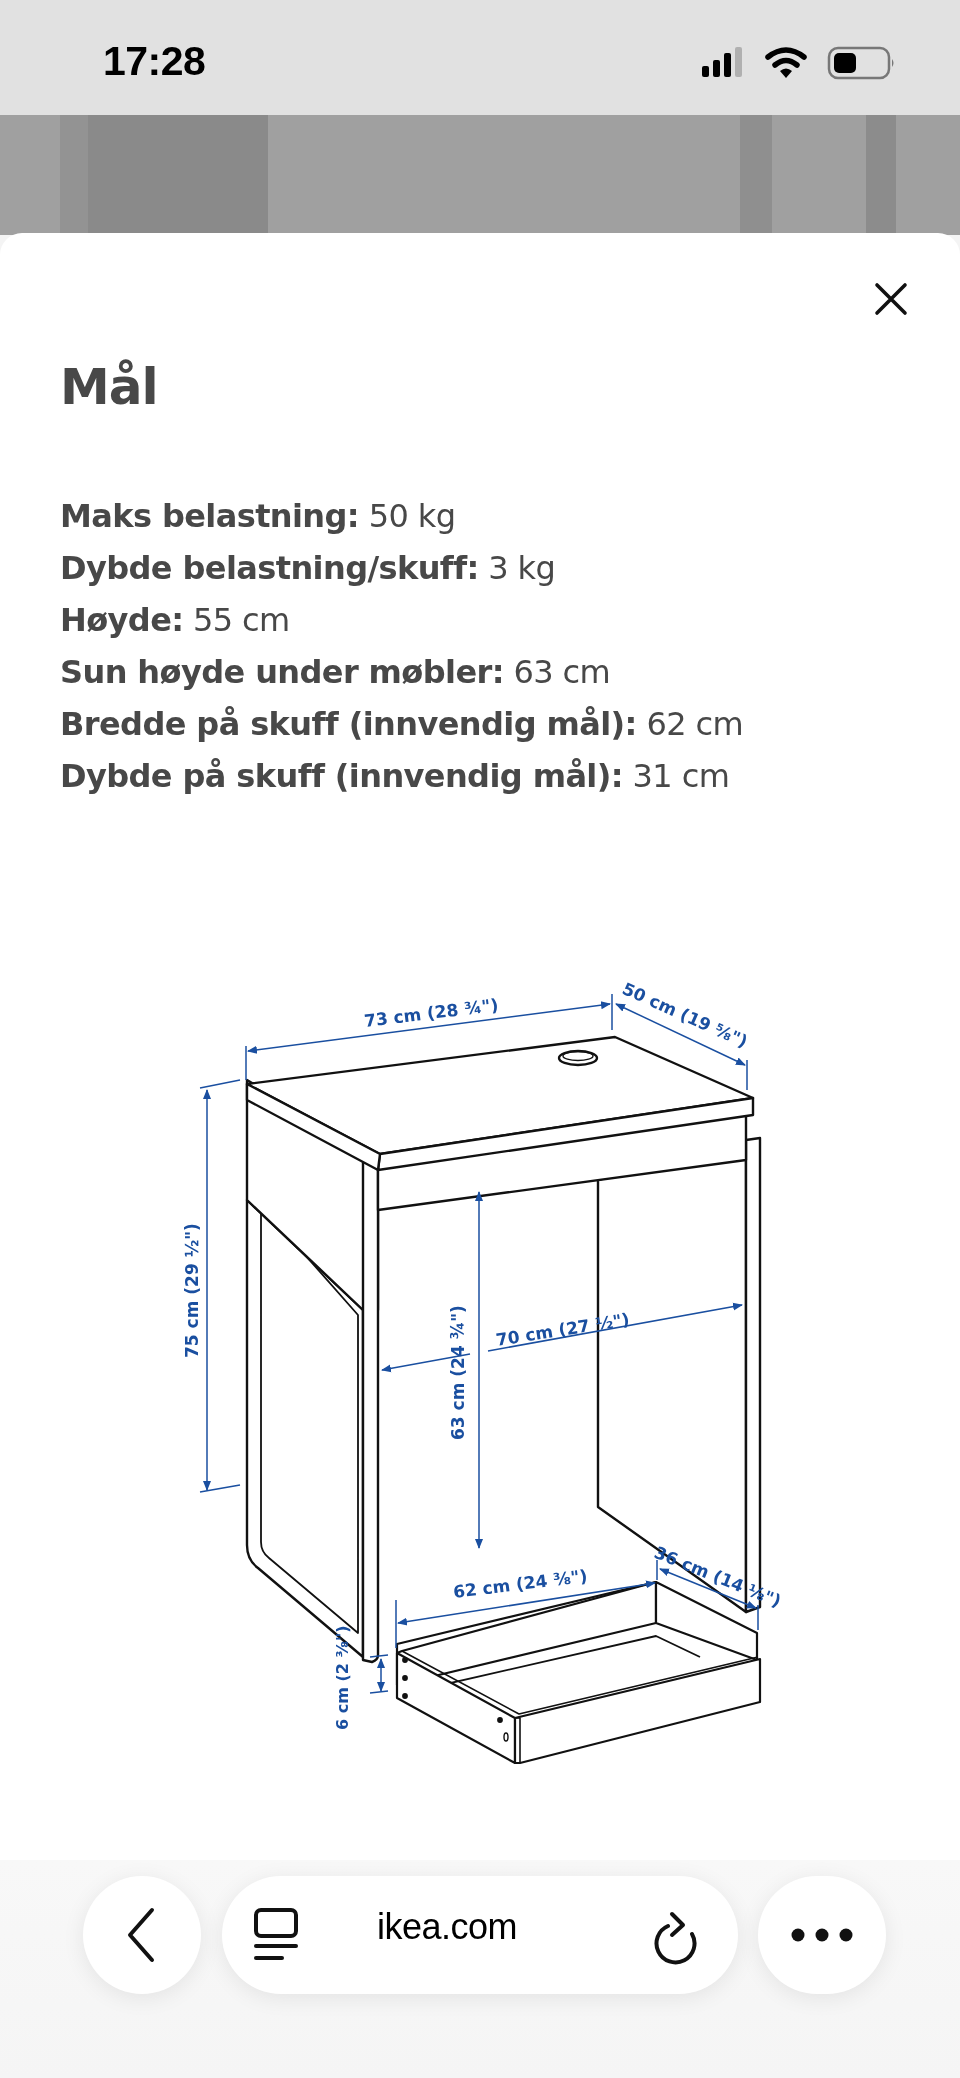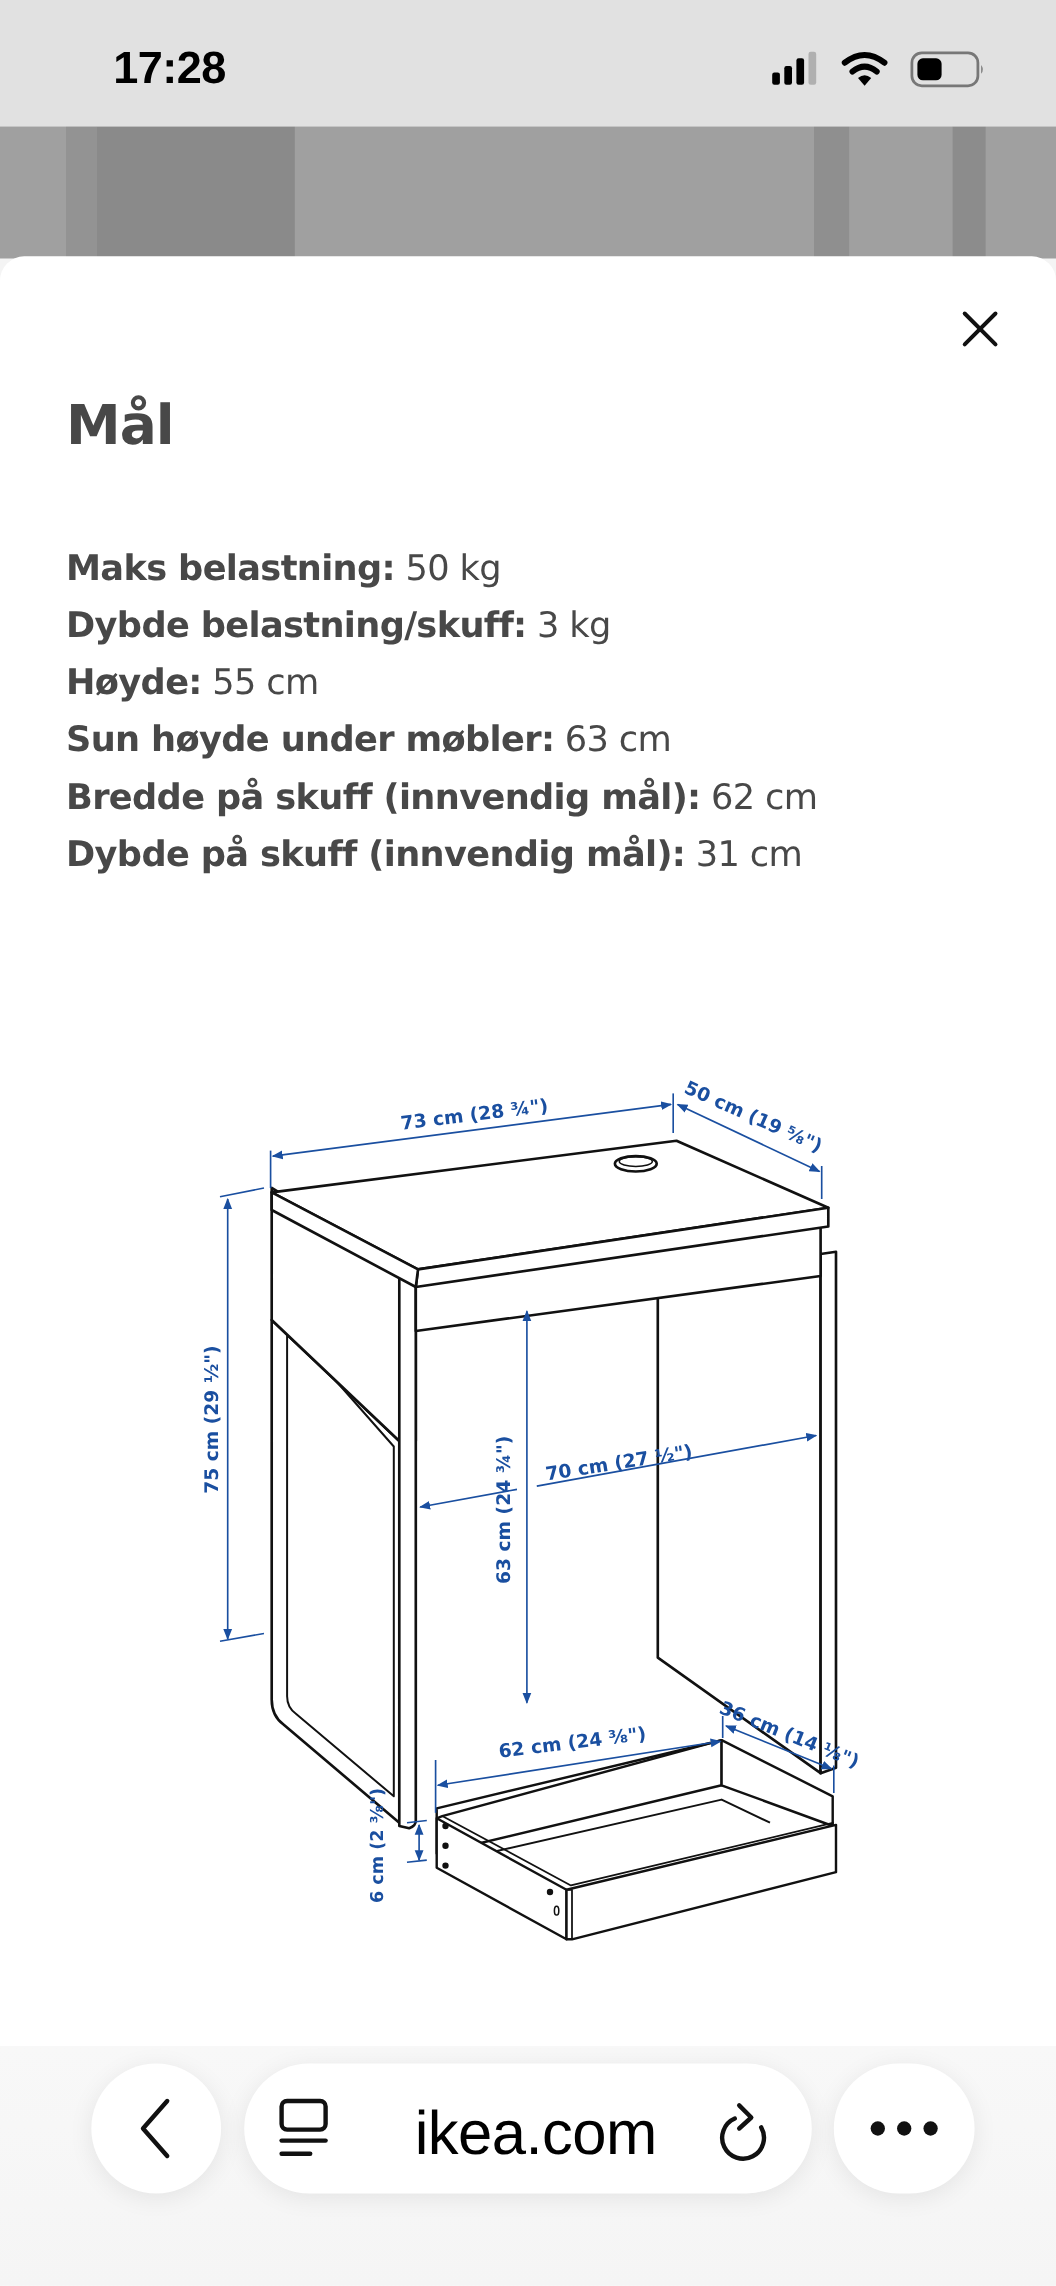--- a/index.html
+++ b/index.html
@@ -58,21 +58,21 @@
       box-shadow: 0 4px 22px rgba(0,0,0,0.08);
       display: flex; align-items: center; justify-content: center; cursor: pointer;
     }
     .nav-url {
       position: absolute; left: 222px; top: 1876px; width: 516px; height: 118px;
       border-radius: 59px; background: #fff;
       box-shadow: 0 4px 22px rgba(0,0,0,0.08);
     }
     .url-text {
       position: absolute; left: 155px; top: 30px;
-      font-family: "Liberation Sans", sans-serif; font-size: 56px; color: #000;
+      font-family: "Liberation Sans", sans-serif; font-size: 36px; color: #000;
       letter-spacing: -0.5px;
       text-align: right;
     }
     .reader-icon { position: absolute; left: 30px; top: 28px; cursor: pointer; }
     .reload-icon { position: absolute; left: 430px; top: 30px; cursor: pointer; }
     .nav-more {
       position: absolute; left: 758px; top: 1876px; width: 128px; height: 118px;
       border-radius: 59px; background: #fff;
       box-shadow: 0 4px 22px rgba(0,0,0,0.08);
       display: flex; align-items: center; justify-content: center; cursor: pointer;

